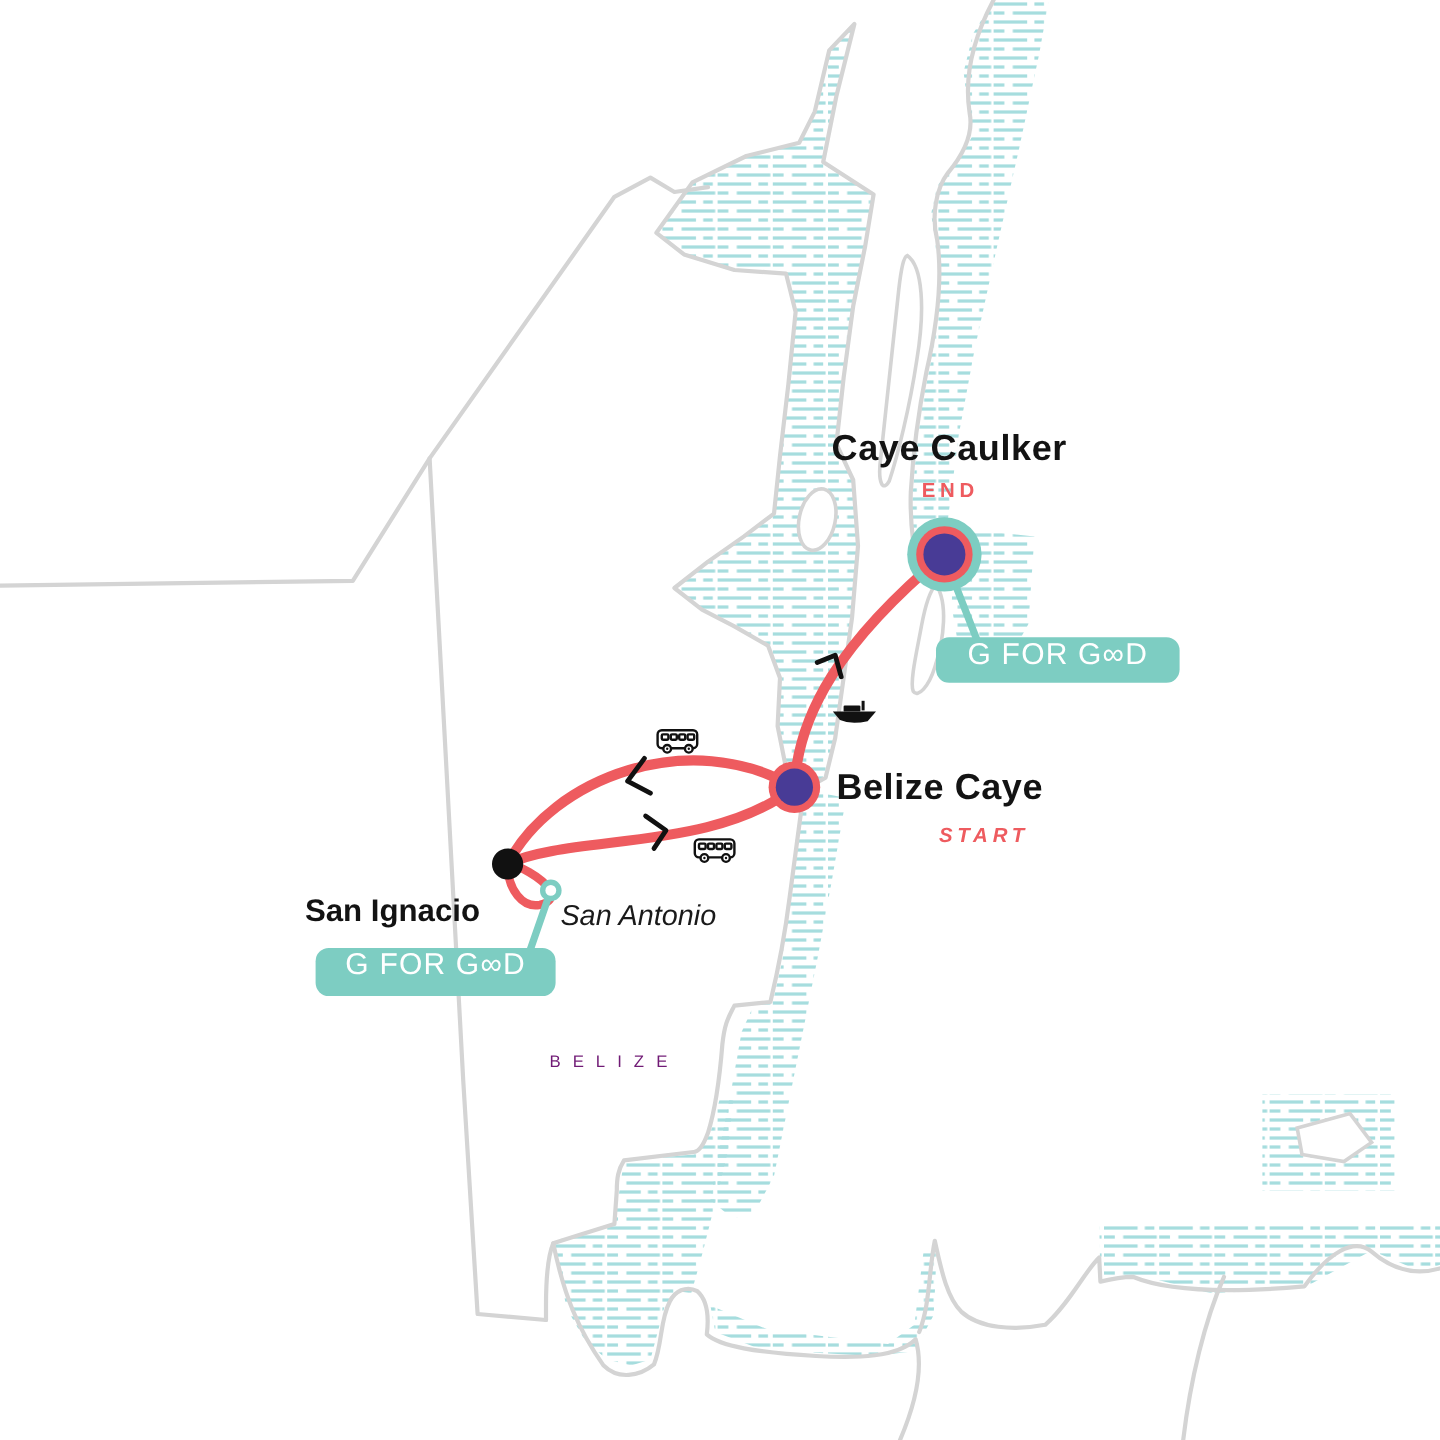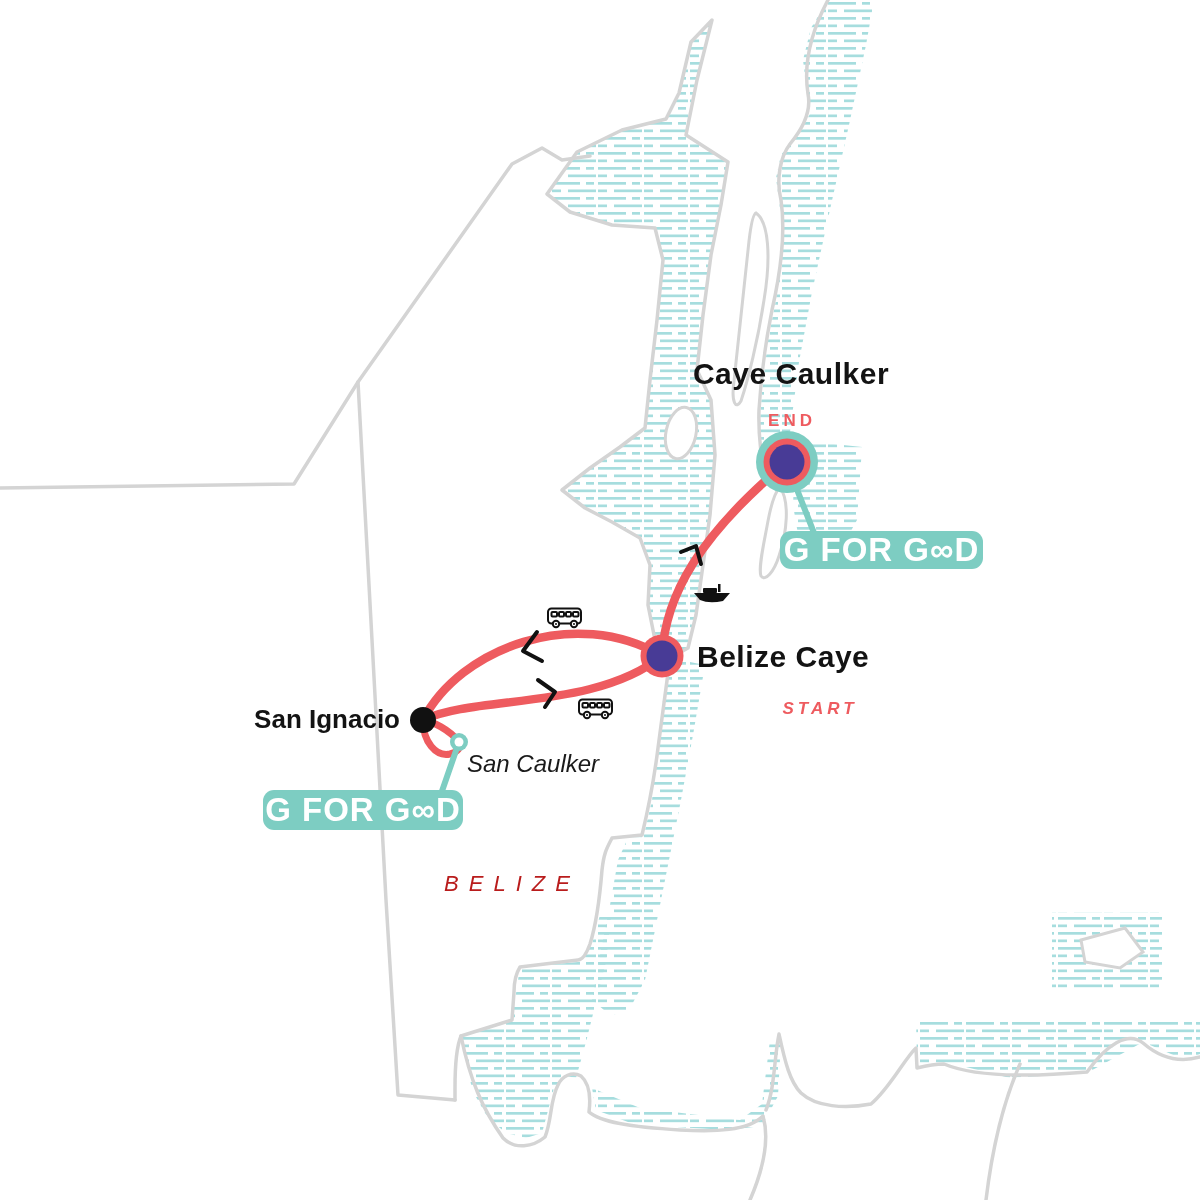--- a/index.html
+++ b/index.html
@@ -5,32 +5,32 @@
   html,body{margin:0;padding:0;background:#fff;}
   .map-canvas{
     position:relative;width:1200px;height:1200px;overflow:hidden;background:#ffffff;
     font-family:"Liberation Sans", sans-serif;
   }
   .map-canvas svg{position:absolute;left:0;top:0;}
   .label{position:absolute;white-space:nowrap;}
   .city-major{
     font-size:30px;font-weight:bold;color:#131313;letter-spacing:0.5px;
   }
-  .city-minor{font-size:26px;font-weight:bold;color:#131313;}
+  .city-minor{font-size:26px;font-weight:bold;color:#131313;margin-top:40px;}
   .city-italic{font-size:24px;font-style:italic;font-weight:500;color:#1a1a1a;}
   .tag{
-    font-size:17px;font-weight:bold;color:#EE5B5F;letter-spacing:4px;margin-top:12px;
+    font-size:17px;font-weight:bold;color:#EE5B5F;letter-spacing:4px;
   }
   .country{
-    font-size:22px;color:#b91c1c;letter-spacing:10px;font-weight:500;font-style:italic;
+    font-size:14px;color:#701a75;letter-spacing:10px;font-weight:500;
   }
   .badge{
     position:absolute;background:#7DCDC2;border-radius:11px;
-    display:flex;align-items:center;justify-content:center;
-    color:#ffffff;font-weight:bold;font-size:33px;letter-spacing:1px;
+    display:flex;justify-content:center;
+    color:#ffffff;font-weight:normal;font-size:25px;letter-spacing:1px;
   }
   .center-origin{transform:translate(-50%,-50%);}
   .left-origin{transform:translateY(-50%);}
   .right-origin{transform:translate(-100%,-50%);}
 </style>
 </head>
 <body>
 
 <div class="map-canvas">
 
@@ -149,21 +149,21 @@
   <div class="label country center-origin" style="left:512px;top:884px;">BELIZE</div>
 
   <div class="label city-major center-origin" style="left:791px;top:374px;">Caye Caulker</div>
   <div class="label tag center-origin" style="left:792px;top:409px;">END</div>
 
   <div class="label city-major left-origin" style="left:697px;top:657px;">Belize Caye</div>
   <div class="label tag center-origin" style="left:820px;top:697px;font-style:italic;">START</div>
 
   <div class="label city-minor right-origin" style="left:400px;top:719px;">San Ignacio</div>
 
-  <div class="label city-italic left-origin" style="left:467px;top:764px;">San Caulker</div>
+  <div class="label city-italic left-origin" style="left:467px;top:764px;">San Antonio</div>
 
   <div class="badge" style="left:780px;top:531px;width:203px;height:38px;">
     <span>G FOR G∞D</span>
   </div>
   <div class="badge" style="left:263px;top:790px;width:200px;height:40px;">
     <span>G FOR G∞D</span>
   </div>
 
 </div>
 

